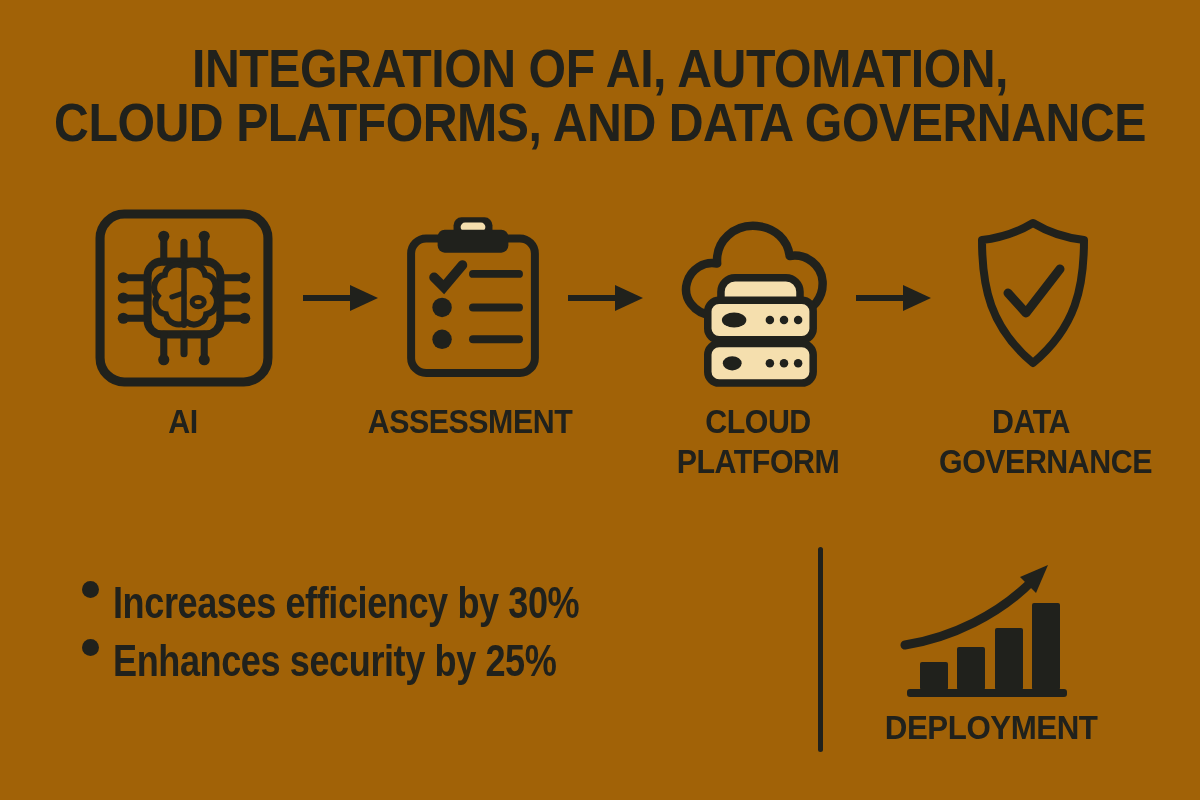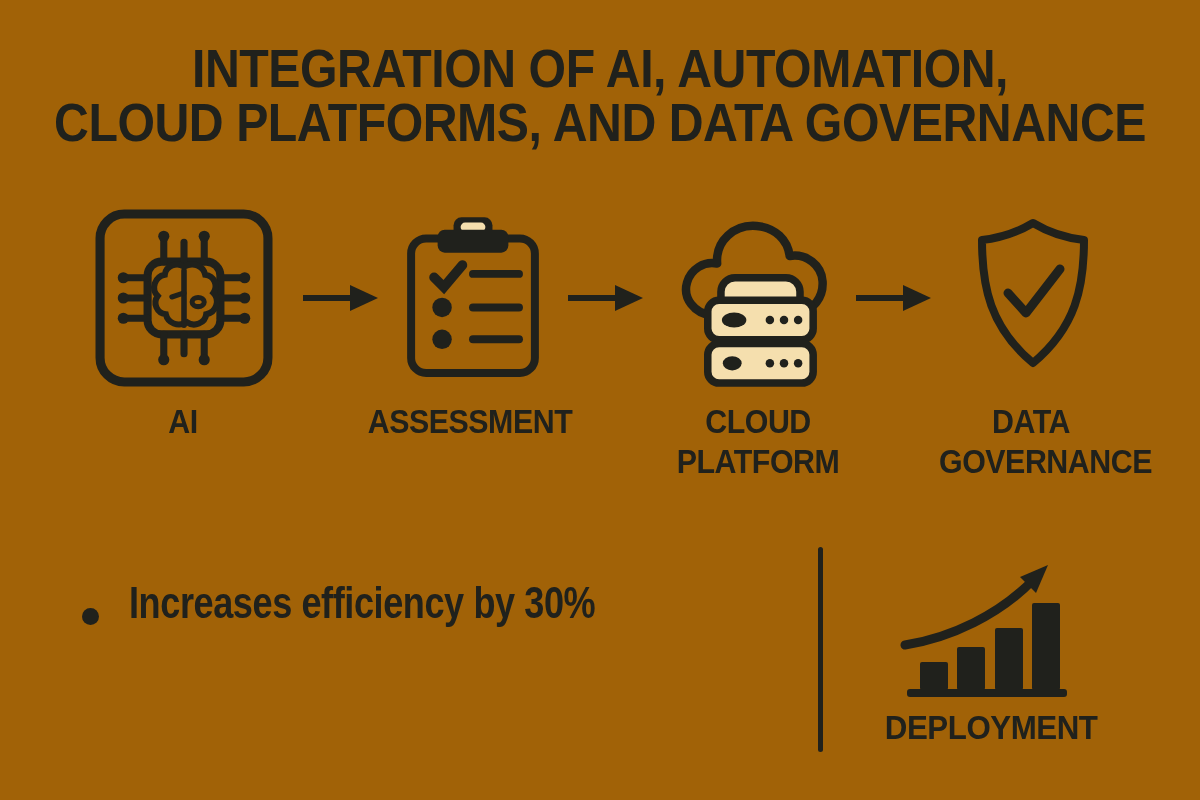--- a/index.html
+++ b/index.html
@@ -20,21 +20,21 @@
   .step-label{
     top:402px;text-align:center;font-weight:bold;font-size:33px;line-height:40px;
     letter-spacing:-.5px;transform:scaleX(.92);transform-origin:center;
   }
   .lbl-ai{left:83px;width:200px;}
   .lbl-assessment{left:350px;width:240px;}
   .lbl-cloud{left:668px;width:180px;}
   .lbl-governance{left:931px;width:200px;}
   
   .benefits{left:82px;top:581px;list-style:none;margin:0;padding:0;}
-  .benefit-row{display:flex;align-items:flex-end;height:44px;margin-bottom:14px;gap:16px;}
+  .benefit-row{display:flex;align-items:flex-start;height:44px;margin-bottom:14px;}
   .bullet-dot{width:17px;height:17px;border-radius:50%;background:#20211c;flex:0 0 17px;margin-right:14px;}
   .benefit-text{
     font-size:44px;line-height:44px;font-weight:bold;letter-spacing:-.5px;
     white-space:nowrap;transform:scaleX(.82);transform-origin:left center;
   }
   
   .divider{left:818px;top:547px;width:5px;height:205px;background:#20211c;border-radius:3px;}
   
   .deployment-label{
     left:876px;top:708px;width:220px;text-align:center;
@@ -143,20 +143,24 @@
   <div class="abs step-label lbl-ai">AI</div>
   <div class="abs step-label lbl-assessment">ASSESSMENT</div>
   <div class="abs step-label lbl-cloud">CLOUD PLATFORM</div>
   <div class="abs step-label lbl-governance">DATA GOVERNANCE</div>
 
   <ul class="abs benefits">
     <li class="benefit-row">
       <span class="bullet-dot"></span>
       <span class="benefit-text">Increases efficiency by 30%</span>
     </li>
+    <li class="benefit-row">
+      <span class="bullet-dot"></span>
+      <span class="benefit-text">Enhances security by 25%</span>
+    </li>
   </ul>
 
   <div class="abs divider"></div>
 
   <svg class="abs" style="left:895px;top:550px" width="180" height="150" viewBox="0 0 180 150">
     <rect x="12" y="139" width="160" height="8" rx="3" fill="#20211c"></rect>
     <rect x="25" y="112" width="28" height="28" rx="2" fill="#20211c"></rect>
     <rect x="62" y="97" width="28" height="43" rx="2" fill="#20211c"></rect>
     <rect x="100" y="78" width="28" height="62" rx="2" fill="#20211c"></rect>
     <rect x="137" y="53" width="28" height="87" rx="2" fill="#20211c"></rect>

